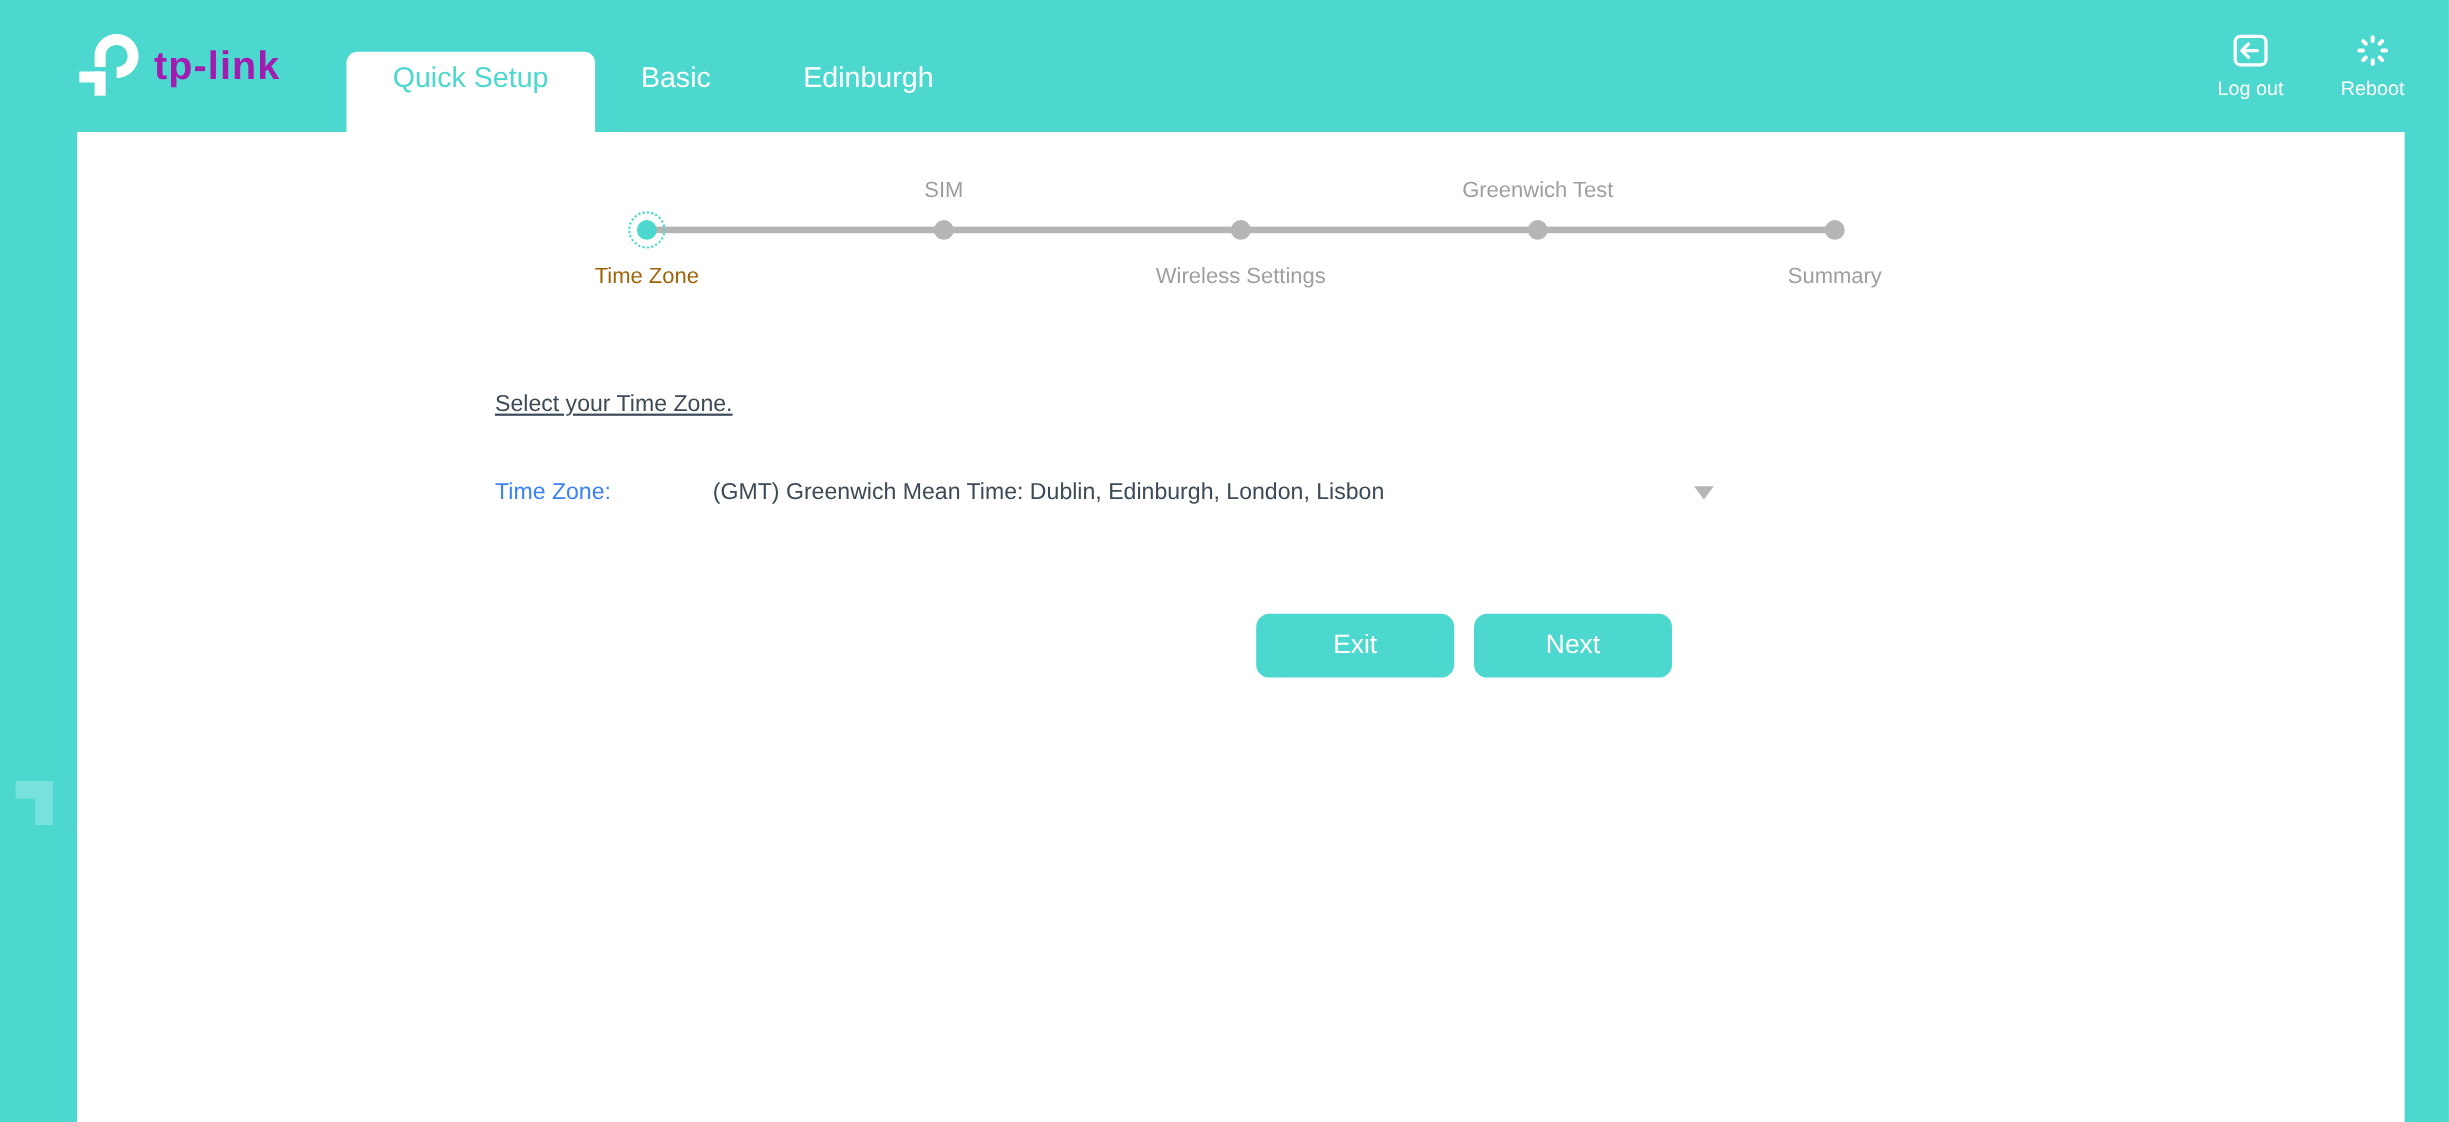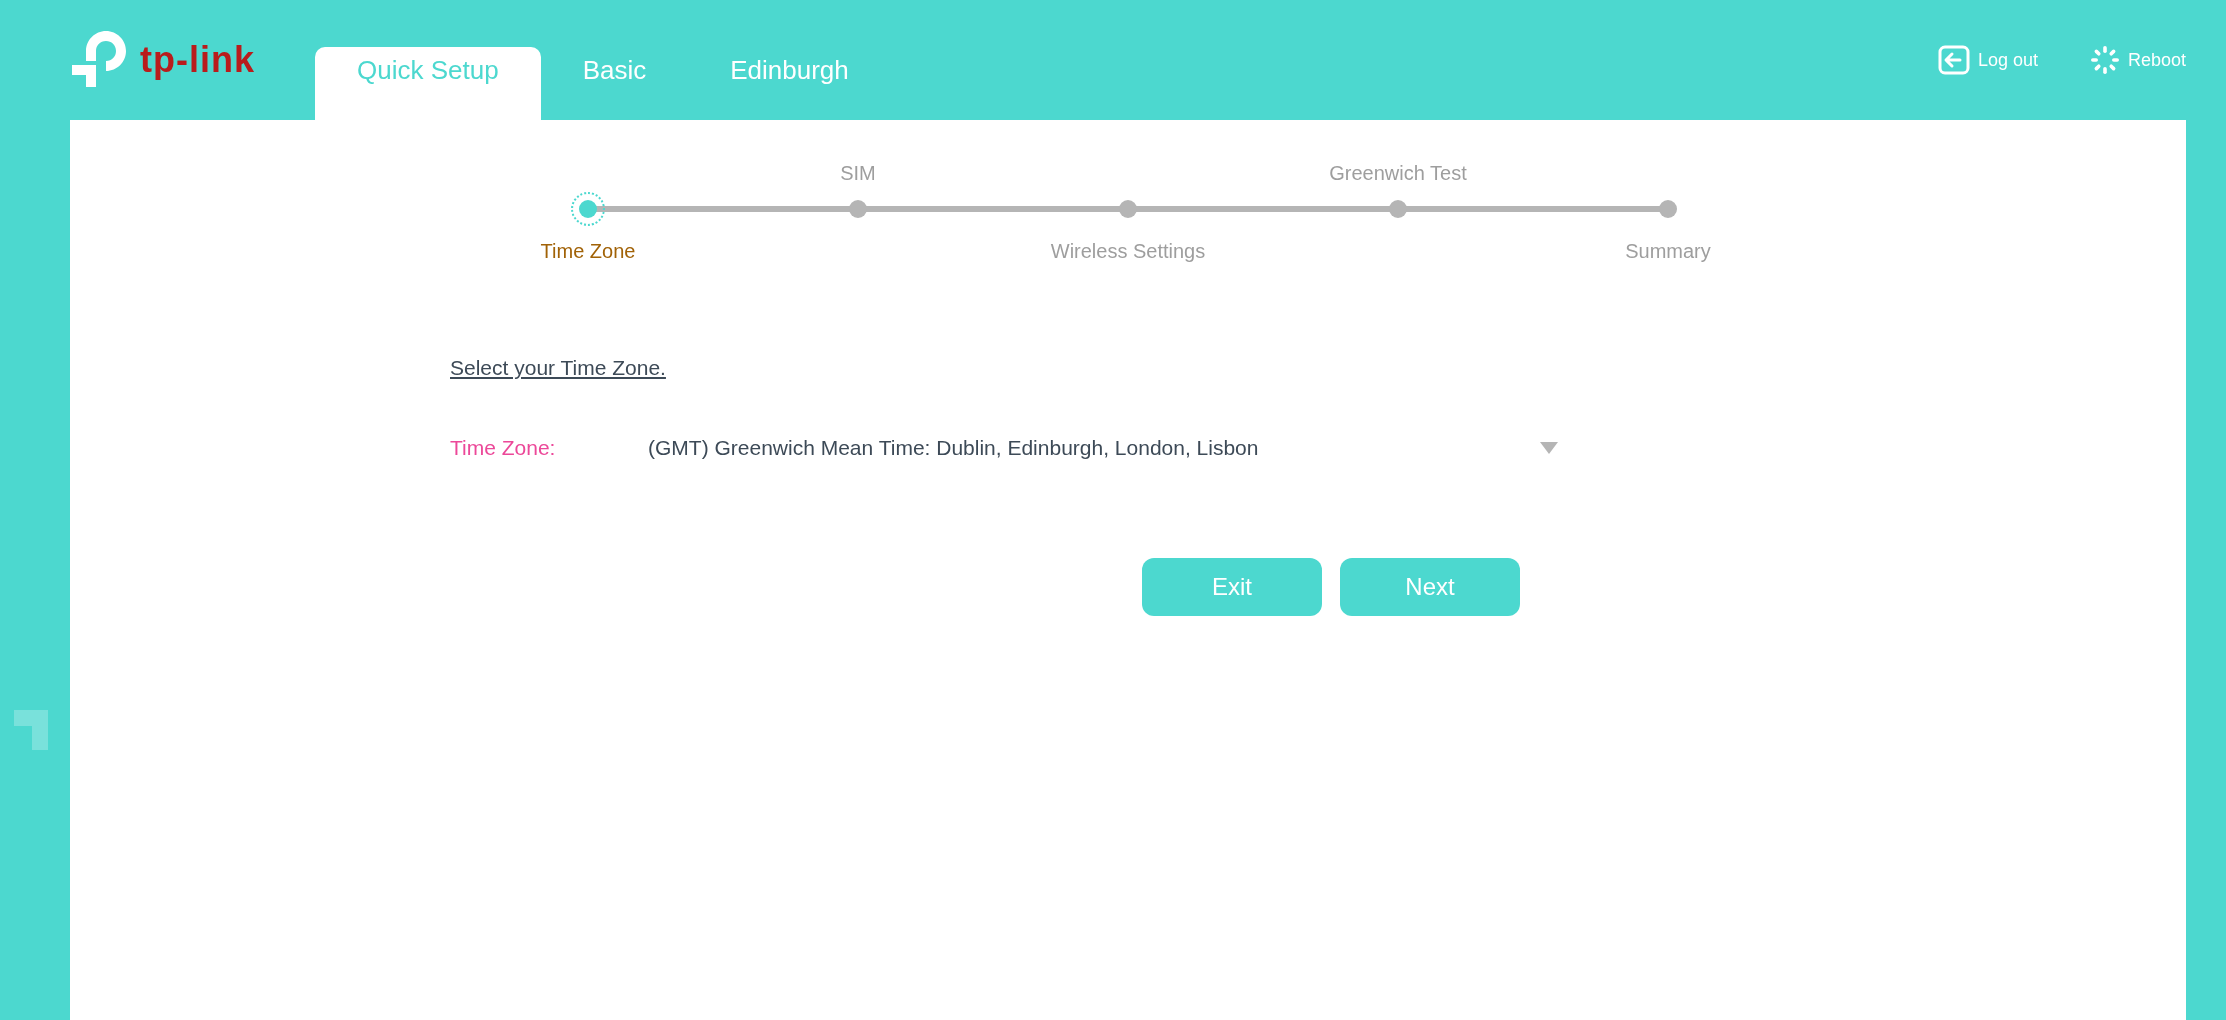--- a/index.html
+++ b/index.html
@@ -33,21 +33,21 @@
     .logo-wrap {
       display: flex;
       align-items: center;
       gap: 12px;
       margin-right: 60px;
     }
     .logo-icon svg { display: block; }
     .logo-text {
       font-size: 36px;
       font-weight: 700;
-      color: #b91c1c;
+      color: #a21caf;
       letter-spacing: 1px;
     }
 
     
     .navbar {
       height: 100%;
       display: flex;
       align-items: flex-end;
     }
     .nav-tab {
@@ -66,21 +66,21 @@
 
     
     .top-actions {
       margin-left: auto;
       display: flex;
       gap: 52px;
       align-items: flex-start;
     }
     .top-action {
       display: flex;
-      flex-direction: row;
+      flex-direction: column;
       align-items: center;
       gap: 8px;
       cursor: pointer;
       color: #ffffff;
     }
     .top-action span {
       font-size: 18px;
     }
     .top-icon { height: 32px; display: flex; align-items: center; justify-content: center; }
     .top-icon svg { display: block; }
@@ -163,21 +163,21 @@
       text-decoration: underline;
     }
     .form-row {
       display: flex;
       align-items: center;
       gap: 48px;
       margin-bottom: 90px;
     }
     .form-label {
       font-size: 21px;
-      color: #ec4899;
+      color: #3b82f6;
       width: 150px;
     }
     .select-wrap {
       position: relative;
       flex: 1;
       height: 40px;
       display: flex;
       align-items: center;
       cursor: pointer;
     }

